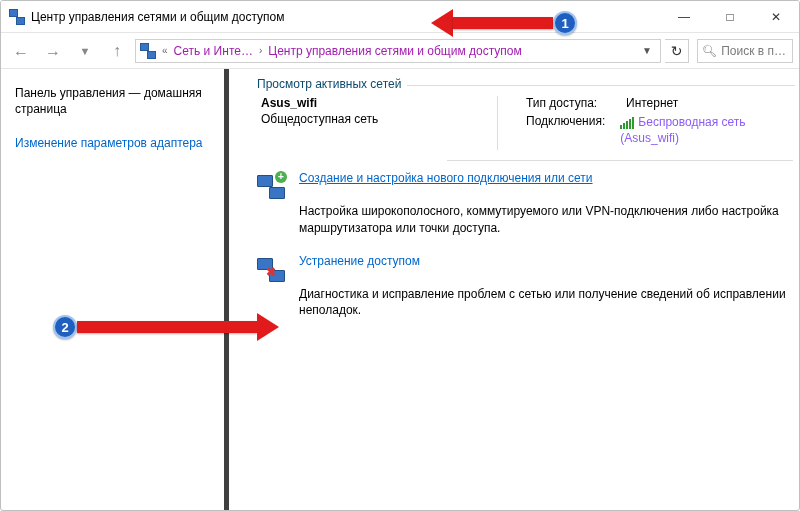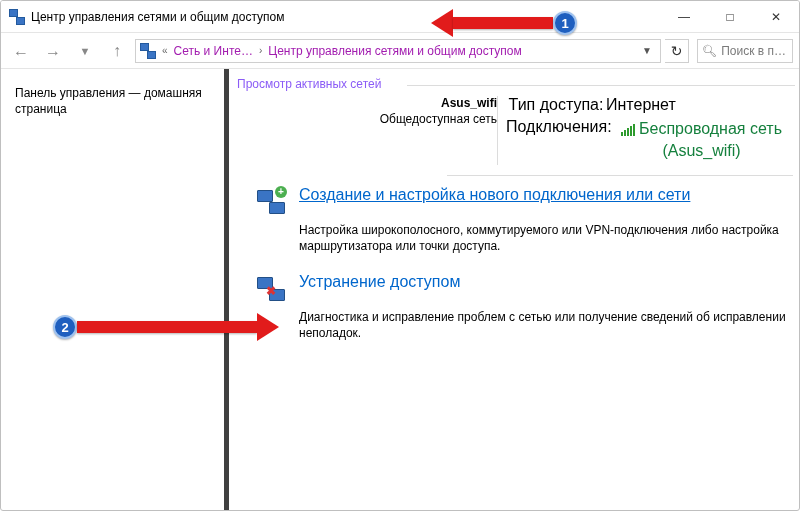--- a/index.html
+++ b/index.html
@@ -95,52 +95,51 @@
     flex:1; padding:8px 0 8px 8px;
     overflow:hidden;
   }
   .heading {
     color:#003399;
     font-size:15px;
     margin:4px 0 18px 0;
     line-height:1.35;
   }
   .group-label {
-    font-size:12px; color:#8b5cf6;
+    font-size:12px; color:#0c4a6e;
     margin-bottom:4px;
+    margin-left:20px;
   }
   .group-frame {
     border-top:1px solid #dcdcdc;
     margin-top:-10px;
     margin-left:170px;
     margin-right:2px;
     height:1px;
   }
   .group1-wrap { margin-bottom:20px; margin-right:2px;}
   .group1 {
     display:flex; align-items:flex-start;
     padding:10px 0 0 0;
   }
   .netcol {
     width:260px;
     padding-left:24px;
-    text-align:right;
   }
   .netname { font-weight:600; font-size:12px; }
   .nettype { font-size:12px; margin-top:2px; }
   .detailscol {
     border-left:1px solid #dcdcdc;
-    padding-left:8px;
+    padding-left:28px;
     flex:1;
-    font-size:16px;
-    text-align:center;
+    font-size:12px;
   }
   .drow { display:flex; margin-bottom:4px; align-items:flex-start;}
   .drow .lab { width:100px; }
-  .conn-link { color:#15803d; cursor:pointer; line-height:1.35;}
+  .conn-link { color:#8b5cf6; cursor:pointer; line-height:1.35;}
   .sigbars {
     display:inline-flex; align-items:flex-end; gap:1px;
     margin-right:4px; vertical-align:middle;
   }
   .sigbars span { width:2px; background:#2e9b2e; display:inline-block;}
   .sigbars span:nth-child(1){height:4px;}
   .sigbars span:nth-child(2){height:6px;}
   .sigbars span:nth-child(3){height:8px;}
   .sigbars span:nth-child(4){height:10px;}
   .sigbars span:nth-child(5){height:12px;}
@@ -155,21 +154,21 @@
   }
   .opt {
     display:flex; align-items:flex-start;
     gap:12px;
     padding:10px 6px 8px 18px;
   }
   .opt .iconbox {
     width:32px; height:32px; flex:none;
     display:flex; align-items:center; justify-content:center;
   }
-  .opt-title { color:#0066cc; font-size:16px; cursor:pointer;}
+  .opt-title { color:#0066cc; font-size:12px; cursor:pointer;}
   .opt-title.underlined { text-decoration:underline; }
   .opt-desc { font-size:12px; margin-top:18px; line-height:1.35; }
 
   
   .nsc-icon {
     width:16px; height:16px;
     display:inline-block; position:relative;
   }
   .nsc-icon::before, .nsc-icon::after {
     content:""; position:absolute;
@@ -259,20 +258,21 @@
     <div class="searchbox">
       <span>🔍︎</span>
       <span>Поиск в п…</span>
     </div>
   </div>
 
   <div class="body">
 
     <div class="sidebar">
       <div class="side-home">Панель управления — домашняя страница</div>
+      <div class="side-link">Изменение параметров адаптера</div>
     </div>
 
     <div class="main">
 
       <div class="group1-wrap">
         <div class="group-label">Просмотр активных сетей</div>
         <div class="group-frame"></div>
         <div class="group1">
           <div class="netcol">
             <div class="netname">Asus_wifi</div>

